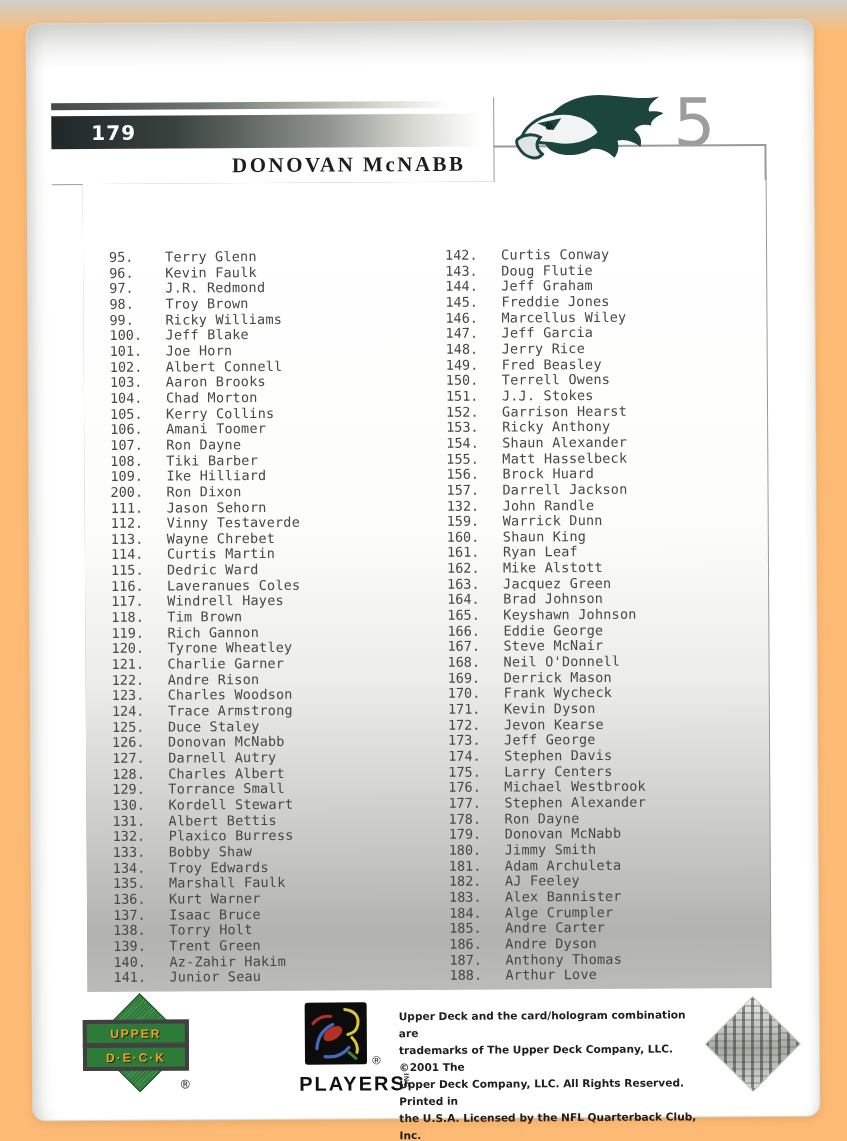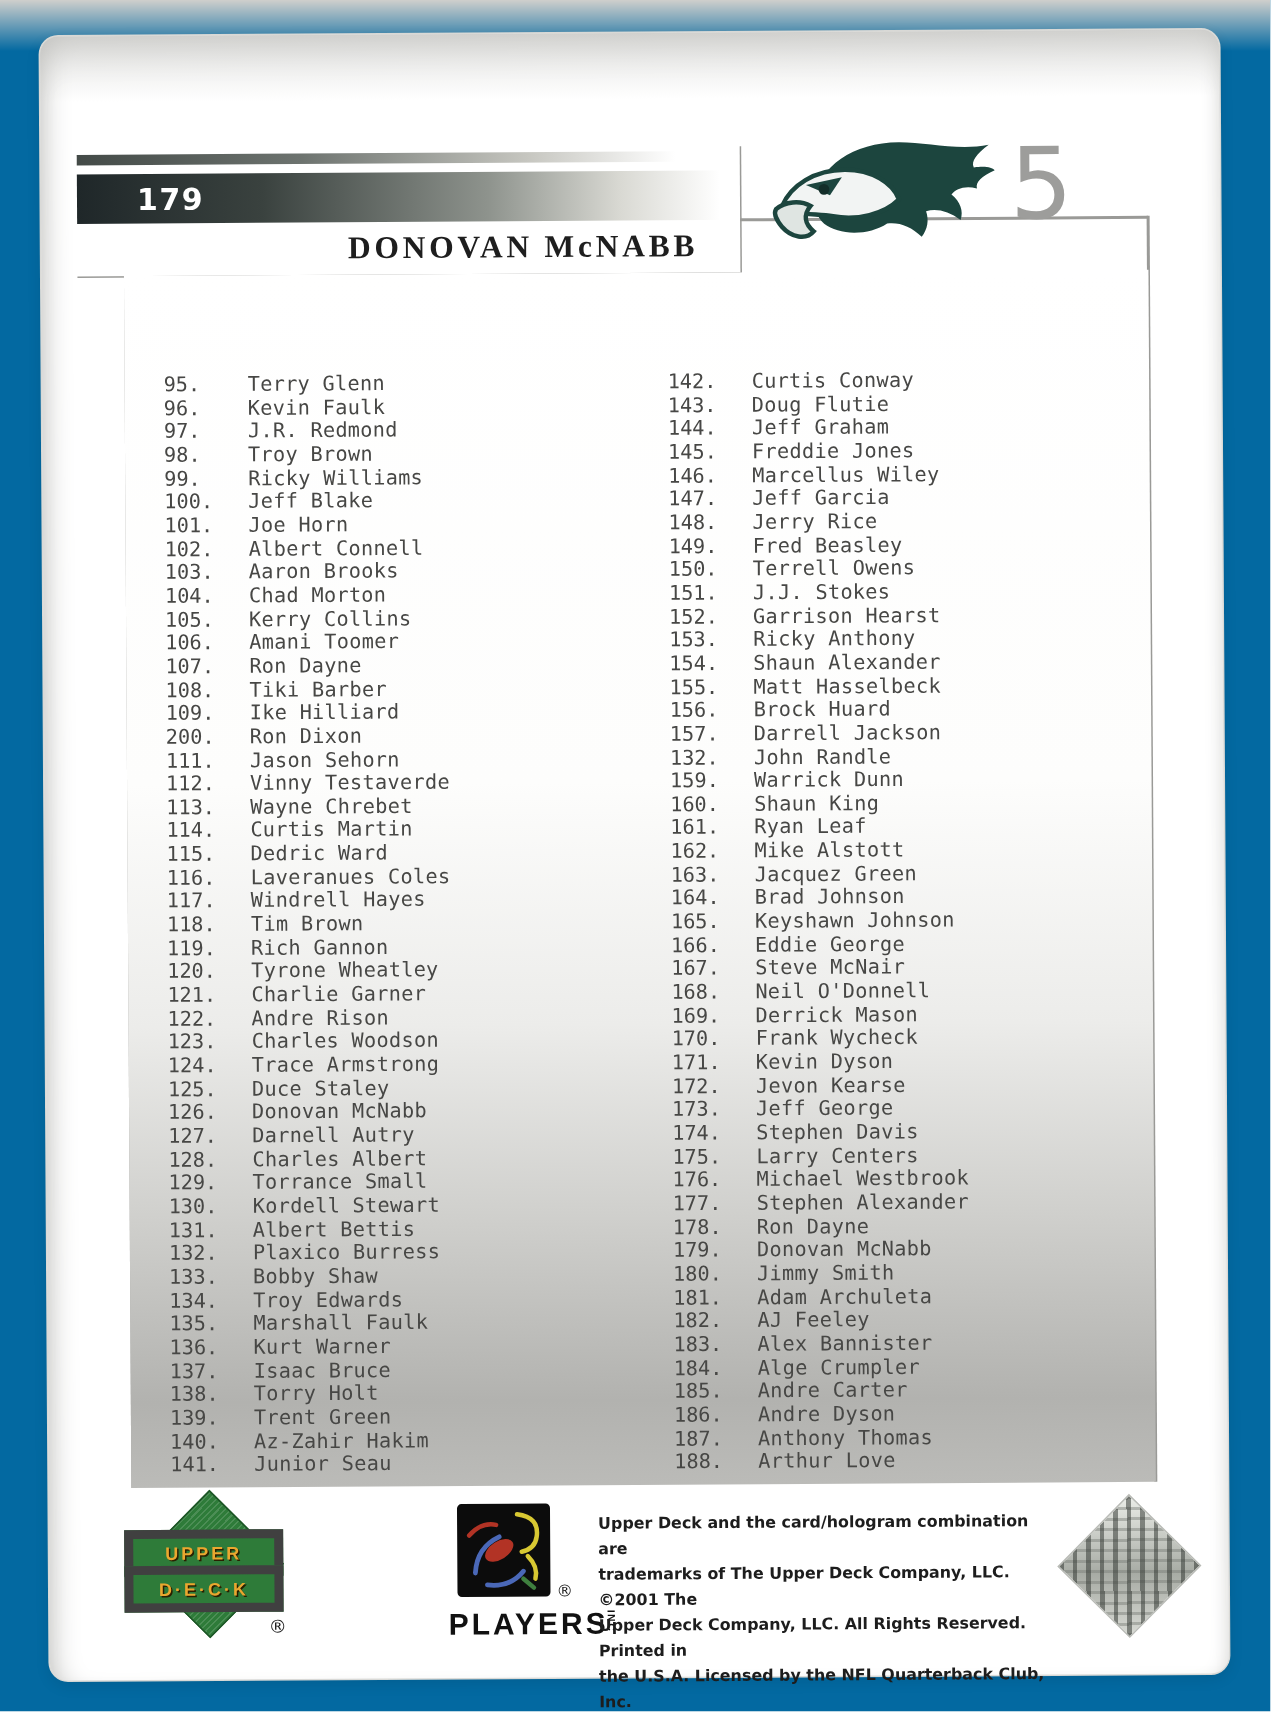--- a/index.html
+++ b/index.html
@@ -1,17 +1,17 @@
 <!DOCTYPE html>
 <html><head>
 <meta charset="utf-8">
 <style>
   html,body{margin:0;padding:0;}
   body{width:847px;height:1141px;background:#fbfbf9;font-family:"DejaVu Sans",sans-serif;}
-  .page{position:relative;width:847px;height:1141px;overflow:hidden;background:#0369a1;}
+  .page{position:relative;width:847px;height:1141px;overflow:hidden;background:#fdba74;}
   .page::before{content:'';position:absolute;left:0;top:0;right:0;height:34px;
     background:linear-gradient(#cfcfcc,rgba(251,251,249,0));}
   .card{position:absolute;left:30px;top:22px;width:786px;height:1096px;background:#fff;
     border-radius:12px;transform:rotate(-0.35deg);
     box-shadow:0 0 0 1px #d9d9d6, 0 3px 10px rgba(0,0,0,.10),
       inset 16px 0 20px -16px #b8b8b5, inset 0 22px 26px -18px #c6c6c3, inset -10px 0 14px -12px #cfcfcc;}
   .scan-top{position:absolute;left:0;top:0;right:0;height:44px;border-radius:12px 12px 0 0;
     background:linear-gradient(#c9c9c6,rgba(255,255,255,0));opacity:.55;}
 
   
@@ -47,21 +47,21 @@
   .col li{display:flex;white-space:nowrap;}
   .col .num{flex:none;width:56px;}
   .col .pname{letter-spacing:.2px;}
 
   
   .footer{position:absolute;left:0;top:972px;width:786px;height:118px;}
   .ud-logo{position:absolute;left:48px;top:6px;width:116px;height:104px;}
   .ud-diamond{position:absolute;left:24px;top:6px;width:68px;height:68px;background:#2e7b39;
     border:1px solid #1d5426;transform:rotate(45deg);
     background-image:repeating-linear-gradient(90deg,rgba(255,255,255,.14) 0 1px,transparent 1px 3px);}
-  .ud-band{position:absolute;left:2px;right:8px;height:19px;background:#2e7b39;border:6px solid #404040;
+  .ud-band{position:absolute;left:2px;right:8px;height:19px;background:#2e7b39;border:4px solid #404040;
     display:flex;align-items:center;justify-content:center;color:#eaa72f;font-weight:bold;font-size:12px;
     letter-spacing:2px;text-shadow:1px 1px 0 #2a1f00;font-family:"Liberation Sans",sans-serif;}
   .ud-band1{top:18px;}
   .ud-band2{top:42px;}
   .ud-reg{position:absolute;right:6px;bottom:14px;font-size:12px;color:#1c1c1c;}
 
   .nfl-logo{position:absolute;left:184px;top:12px;width:66px;height:80px;}
   .nfl-label{position:absolute;left:0;top:40px;width:66px;text-align:center;color:#c8102e;
     font-weight:bold;font-size:21px;font-family:"Liberation Serif",serif;letter-spacing:0;}
 

